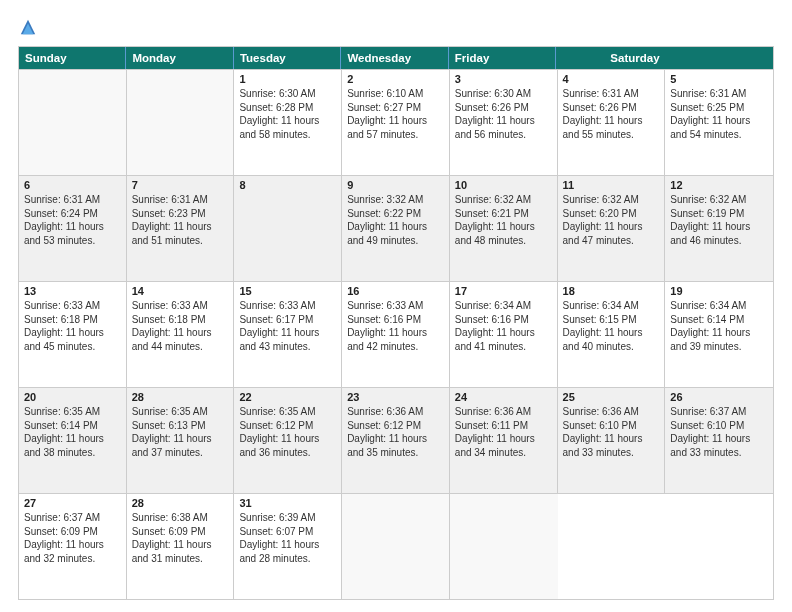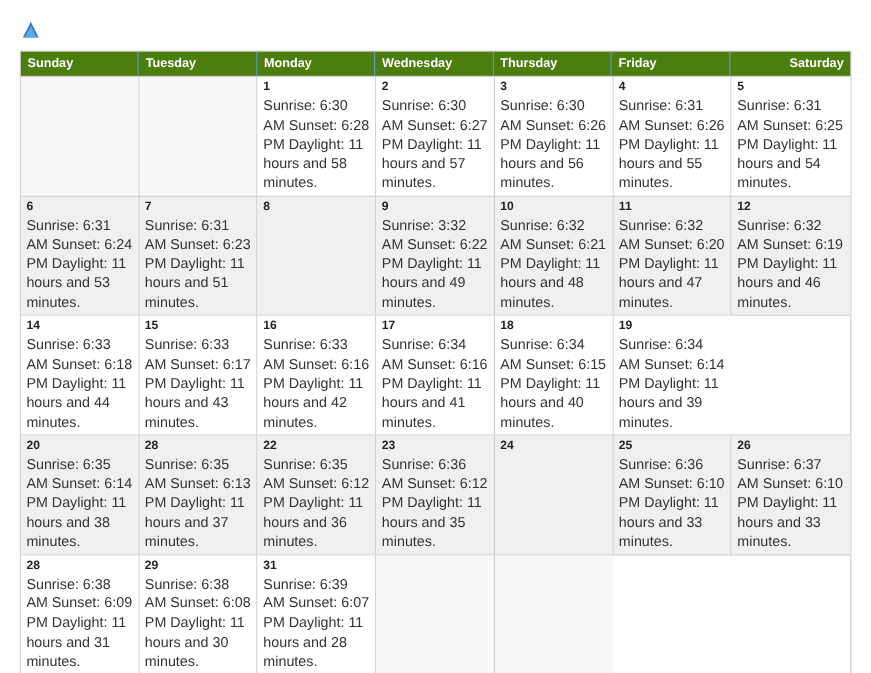--- a/index.html
+++ b/index.html
@@ -60,21 +60,21 @@
     }
     .calendar {
       flex: 1;
       display: flex;
       flex-direction: column;
       border: 1px solid #ccc;
     }
     .cal-header-row {
       display: grid;
       grid-template-columns: repeat(7, 1fr);
-      background: #4d7c0f;
+      background: #0f766e;
     }
     .cal-header-cell {
       color: #fff;
       font-size: 11.5px;
       font-weight: bold;
       padding: 5px 6px;
       border-right: 1px solid #5a9ad0;
     }
     .cal-header-cell:last-child { border-right: none; margin-left: 48px; }
     .cal-body {
@@ -101,21 +101,21 @@
     .cal-cell:last-child { border-right: none; }
     .cal-cell.empty { background: #f8f8f8; }
     .cal-cell.shaded { background: #f0f0f0; }
     .day-num {
       font-size: 11px;
       font-weight: bold;
       color: #222;
       margin-bottom: 2px;
     }
     .day-info {
-      font-size: 13px;
+      font-size: 10px;
       color: #333;
       line-height: 1.35;
     }
   </style>
 </head>
 <body>
 
 <div class="page">
   <div class="header">
     <div class="logo">
@@ -130,40 +130,39 @@
     </div>
     <div class="title-block">
       <div class="month-title"></div>
       <div class="location-title"></div>
     </div>
   </div>
 
   <div class="calendar">
     <div class="cal-header-row">
     <div class="cal-header-cell">Sunday</div>
+        <div class="cal-header-cell">Monday</div>
         <div class="cal-header-cell">Tuesday</div>
-        <div class="cal-header-cell">Monday</div>
         <div class="cal-header-cell">Wednesday</div>
-        <div class="cal-header-cell">Thursday</div>
         <div class="cal-header-cell">Friday</div>
         <div class="cal-header-cell">Saturday</div>
       </div>
     <div class="cal-body">
     <div class="cal-row">
           <div class="cal-cell empty"></div>
           <div class="cal-cell empty"></div>
           <div class="cal-cell">
             <div class="day-num">1</div>
             <div class="day-info">Sunrise: 6:30 AM
 Sunset: 6:28 PM
 Daylight: 11 hours and 58 minutes.</div>
           </div>
           <div class="cal-cell">
             <div class="day-num">2</div>
-            <div class="day-info">Sunrise: 6:30 AM
+            <div class="day-info">Sunrise: 6:10 AM
 Sunset: 6:27 PM
 Daylight: 11 hours and 57 minutes.</div>
           </div>
           <div class="cal-cell">
             <div class="day-num">3</div>
             <div class="day-info">Sunrise: 6:30 AM
 Sunset: 6:26 PM
 Daylight: 11 hours and 56 minutes.</div>
           </div>
           <div class="cal-cell">
@@ -215,20 +214,26 @@
           </div>
           <div class="cal-cell shaded">
             <div class="day-num">12</div>
             <div class="day-info">Sunrise: 6:32 AM
 Sunset: 6:19 PM
 Daylight: 11 hours and 46 minutes.</div>
           </div>
         </div>
         <div class="cal-row">
           <div class="cal-cell">
+            <div class="day-num">13</div>
+            <div class="day-info">Sunrise: 6:33 AM
+Sunset: 6:18 PM
+Daylight: 11 hours and 45 minutes.</div>
+          </div>
+          <div class="cal-cell">
             <div class="day-num">14</div>
             <div class="day-info">Sunrise: 6:33 AM
 Sunset: 6:18 PM
 Daylight: 11 hours and 44 minutes.</div>
           </div>
           <div class="cal-cell">
             <div class="day-num">15</div>
             <div class="day-info">Sunrise: 6:33 AM
 Sunset: 6:17 PM
 Daylight: 11 hours and 43 minutes.</div>
@@ -278,46 +283,49 @@
 Daylight: 11 hours and 36 minutes.</div>
           </div>
           <div class="cal-cell shaded">
             <div class="day-num">23</div>
             <div class="day-info">Sunrise: 6:36 AM
 Sunset: 6:12 PM
 Daylight: 11 hours and 35 minutes.</div>
           </div>
           <div class="cal-cell shaded">
             <div class="day-num">24</div>
+            <div class="day-info">Sunrise: 6:36 AM
+Sunset: 6:11 PM
+Daylight: 11 hours and 34 minutes.</div>
           </div>
           <div class="cal-cell shaded">
             <div class="day-num">25</div>
             <div class="day-info">Sunrise: 6:36 AM
 Sunset: 6:10 PM
 Daylight: 11 hours and 33 minutes.</div>
           </div>
           <div class="cal-cell shaded">
             <div class="day-num">26</div>
             <div class="day-info">Sunrise: 6:37 AM
 Sunset: 6:10 PM
 Daylight: 11 hours and 33 minutes.</div>
           </div>
         </div>
         <div class="cal-row">
           <div class="cal-cell">
+            <div class="day-num">27</div>
+            <div class="day-info">Sunrise: 6:37 AM
+Sunset: 6:09 PM
+Daylight: 11 hours and 32 minutes.</div>
+          </div>
+          <div class="cal-cell">
             <div class="day-num">28</div>
             <div class="day-info">Sunrise: 6:38 AM
 Sunset: 6:09 PM
 Daylight: 11 hours and 31 minutes.</div>
-          </div>
-          <div class="cal-cell">
-            <div class="day-num">29</div>
-            <div class="day-info">Sunrise: 6:38 AM
-Sunset: 6:08 PM
-Daylight: 11 hours and 30 minutes.</div>
           </div>
           <div class="cal-cell">
             <div class="day-num">31</div>
             <div class="day-info">Sunrise: 6:39 AM
 Sunset: 6:07 PM
 Daylight: 11 hours and 28 minutes.</div>
           </div>
           <div class="cal-cell empty"></div>
           <div class="cal-cell empty"></div>
         </div>

